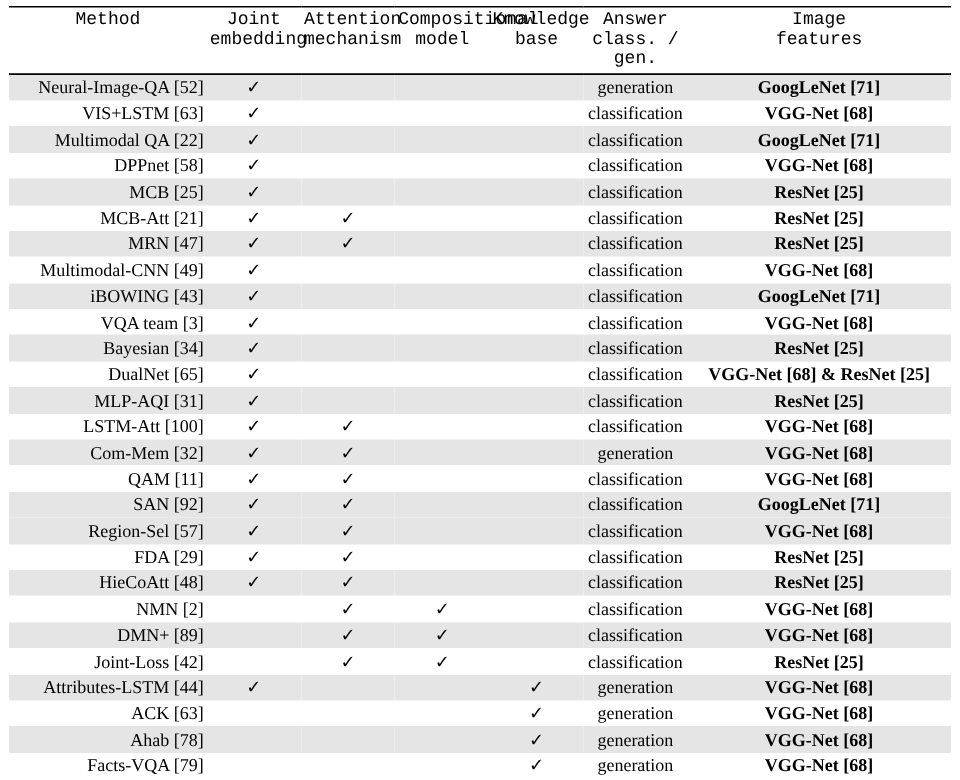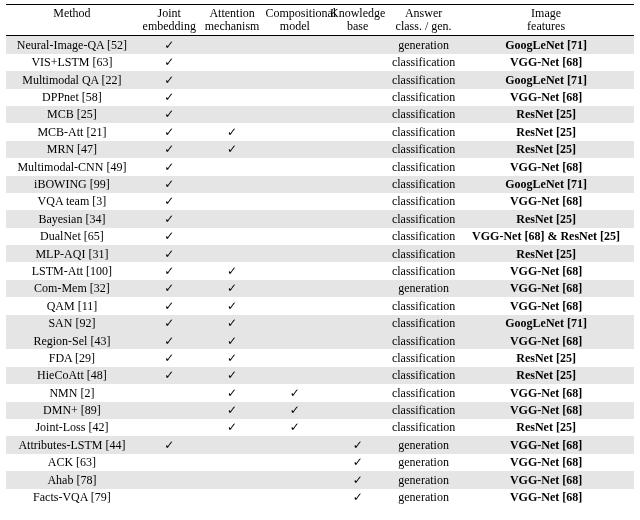--- a/index.html
+++ b/index.html
@@ -23,36 +23,37 @@
   }
   thead tr {
     border-top: 1px solid #000;
     border-bottom: 1px solid #000;
   }
   thead th {
     font-weight: normal;
     padding: 2px 2px;
     vertical-align: top;
     line-height: 1.1;
+    font-family: Liberation Mono, monospace;
   }
   thead th .hline { display:block; }
   col.c-method { width: 21%; }
   col.c-check  { width: 10%; }
   col.c-answer { width: 11%; }
   col.c-image  { width: 28%; }
   tbody td {
     padding: 1.5px 2px;
     vertical-align: middle;
     line-height: 1.2;
     text-align: center;
     white-space: nowrap;
     overflow: visible;
   }
   tbody td.method {
-    text-align: center;
+    text-align: right;
     white-space: nowrap;
   }
   tbody td.feat {
     text-align: center;
     font-weight: bold;
   }
   tbody tr.shade {
     background: #e5e5e5;
   }
   .check {
@@ -171,21 +172,21 @@
         <tr>
           <td class="method">Multimodal-CNN [49]</td>
           <td><span class="check">✓</span></td>
           <td></td>
           <td></td>
           <td></td>
           <td>classification</td>
           <td class="feat">VGG-Net [68]</td>
         </tr>
         <tr class="shade">
-          <td class="method">iBOWING [99]</td>
+          <td class="method">iBOWING [43]</td>
           <td><span class="check">✓</span></td>
           <td></td>
           <td></td>
           <td></td>
           <td>classification</td>
           <td class="feat">GoogLeNet [71]</td>
         </tr>
         <tr>
           <td class="method">VQA team [3]</td>
           <td><span class="check">✓</span></td>
@@ -252,21 +253,21 @@
         <tr class="shade">
           <td class="method">SAN [92]</td>
           <td><span class="check">✓</span></td>
           <td><span class="check">✓</span></td>
           <td></td>
           <td></td>
           <td>classification</td>
           <td class="feat">GoogLeNet [71]</td>
         </tr>
         <tr class="shade">
-          <td class="method">Region-Sel [43]</td>
+          <td class="method">Region-Sel [57]</td>
           <td><span class="check">✓</span></td>
           <td><span class="check">✓</span></td>
           <td></td>
           <td></td>
           <td>classification</td>
           <td class="feat">VGG-Net [68]</td>
         </tr>
         <tr>
           <td class="method">FDA [29]</td>
           <td><span class="check">✓</span></td>

